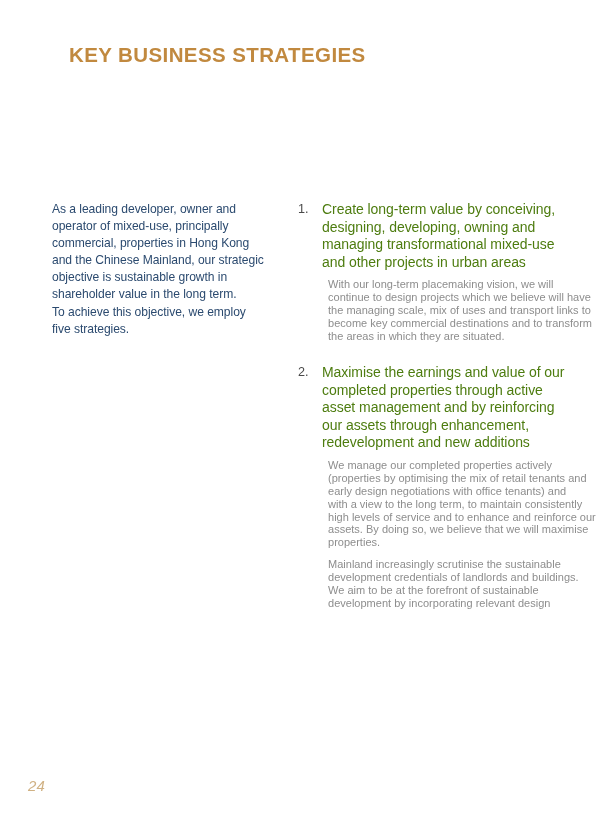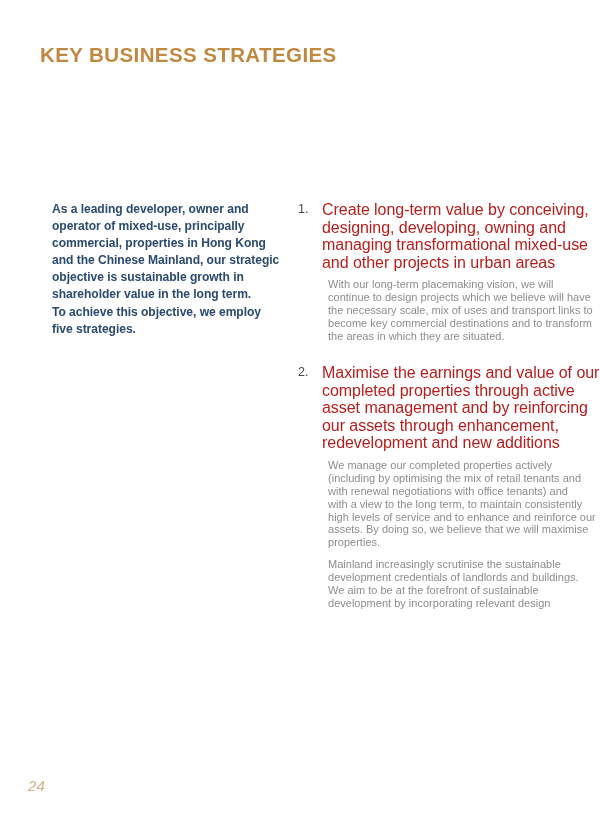--- a/index.html
+++ b/index.html
@@ -18,21 +18,21 @@
     position: relative;
     width: 600px;
     height: 814px;
     background: #ffffff;
     overflow: hidden;
   }
 
   
   .page-title {
     position: absolute;
-    left: 40px;
+    left: 69px;
     top: 29px;
     font-size: 20.5px;
     font-weight: 600;
     letter-spacing: 0.4px;
     color: #c1893f;
     white-space: nowrap;
   }
 
   
   .columns {
@@ -53,21 +53,21 @@
   .col-right {
     width: 254px;
     margin-left: 20px;
     flex: 0 0 auto;
   }
 
   
   .intro {
     color: #2b4a6f;
     font-size: 12.1px;
-    font-weight: bold;
+    font-weight: normal;
     line-height: 17.1px;
     letter-spacing: -0.05px;
   }
 
   .intro .intro-line {
     display: block;
     white-space: nowrap;
   }
 
   
@@ -92,22 +92,22 @@
     left: 2px;
     top: 0;
     width: 18px;
     font-size: 12.6px;
     color: #4a4a4a;
     line-height: 17.6px;
     text-align: left;
   }
 
   .strategy-heading {
-    font-size: 16px;
-    color: #b91c1c;
+    font-size: 14px;
+    color: #4d7c0f;
     line-height: 17.6px;
     letter-spacing: -0.05px;
     margin: 0 0 7px 0;
     font-weight: normal;
   }
 
   .strategy-heading .h-line {
     display: block;
     white-space: nowrap;
   }
@@ -173,40 +173,40 @@
             <h2 class="strategy-heading">
               <span class="h-line">Create long-term value by conceiving,</span>
               <span class="h-line">designing, developing, owning and</span>
               <span class="h-line">managing transformational mixed-use</span>
               <span class="h-line">and other projects in urban areas</span>
             </h2>
             <div class="strategy-body">
               <p class="body-para">
                 <span class="b-line">With our long-term placemaking vision, we will</span>
                 <span class="b-line">continue to design projects which we believe will have</span>
-                <span class="b-line">the necessary scale, mix of uses and transport links to</span>
+                <span class="b-line">the managing scale, mix of uses and transport links to</span>
                 <span class="b-line">become key commercial destinations and to transform</span>
                 <span class="b-line">the areas in which they are situated.</span>
               </p>
             </div>
           </li>
           <li class="strategy-item">
             <span class="strategy-number">2.</span>
             <h2 class="strategy-heading">
               <span class="h-line">Maximise the earnings and value of our</span>
               <span class="h-line">completed properties through active</span>
               <span class="h-line">asset management and by reinforcing</span>
               <span class="h-line">our assets through enhancement,</span>
               <span class="h-line">redevelopment and new additions</span>
             </h2>
             <div class="strategy-body">
               <p class="body-para">
                 <span class="b-line">We manage our completed properties actively</span>
-                <span class="b-line">(including by optimising the mix of retail tenants and</span>
-                <span class="b-line">with renewal negotiations with office tenants) and</span>
+                <span class="b-line">(properties by optimising the mix of retail tenants and</span>
+                <span class="b-line">early design negotiations with office tenants) and</span>
                 <span class="b-line">with a view to the long term, to maintain consistently</span>
                 <span class="b-line">high levels of service and to enhance and reinforce our</span>
                 <span class="b-line">assets. By doing so, we believe that we will maximise</span>
                 <span class="b-line">properties.</span>
               </p>
               <p class="body-para">
                 <span class="b-line">Mainland increasingly scrutinise the sustainable</span>
                 <span class="b-line">development credentials of landlords and buildings.</span>
                 <span class="b-line">We aim to be at the forefront of sustainable</span>
                 <span class="b-line">development by incorporating relevant design</span>

